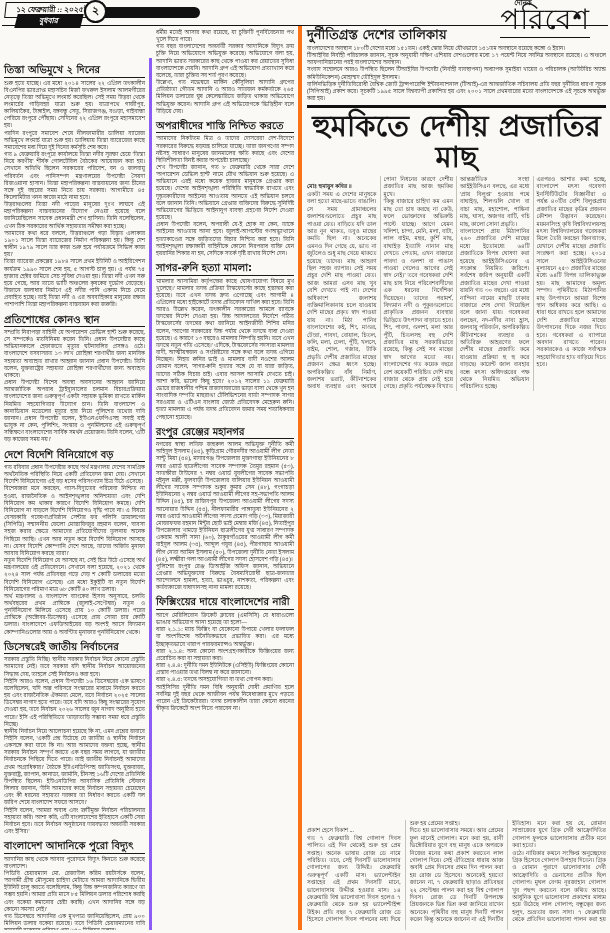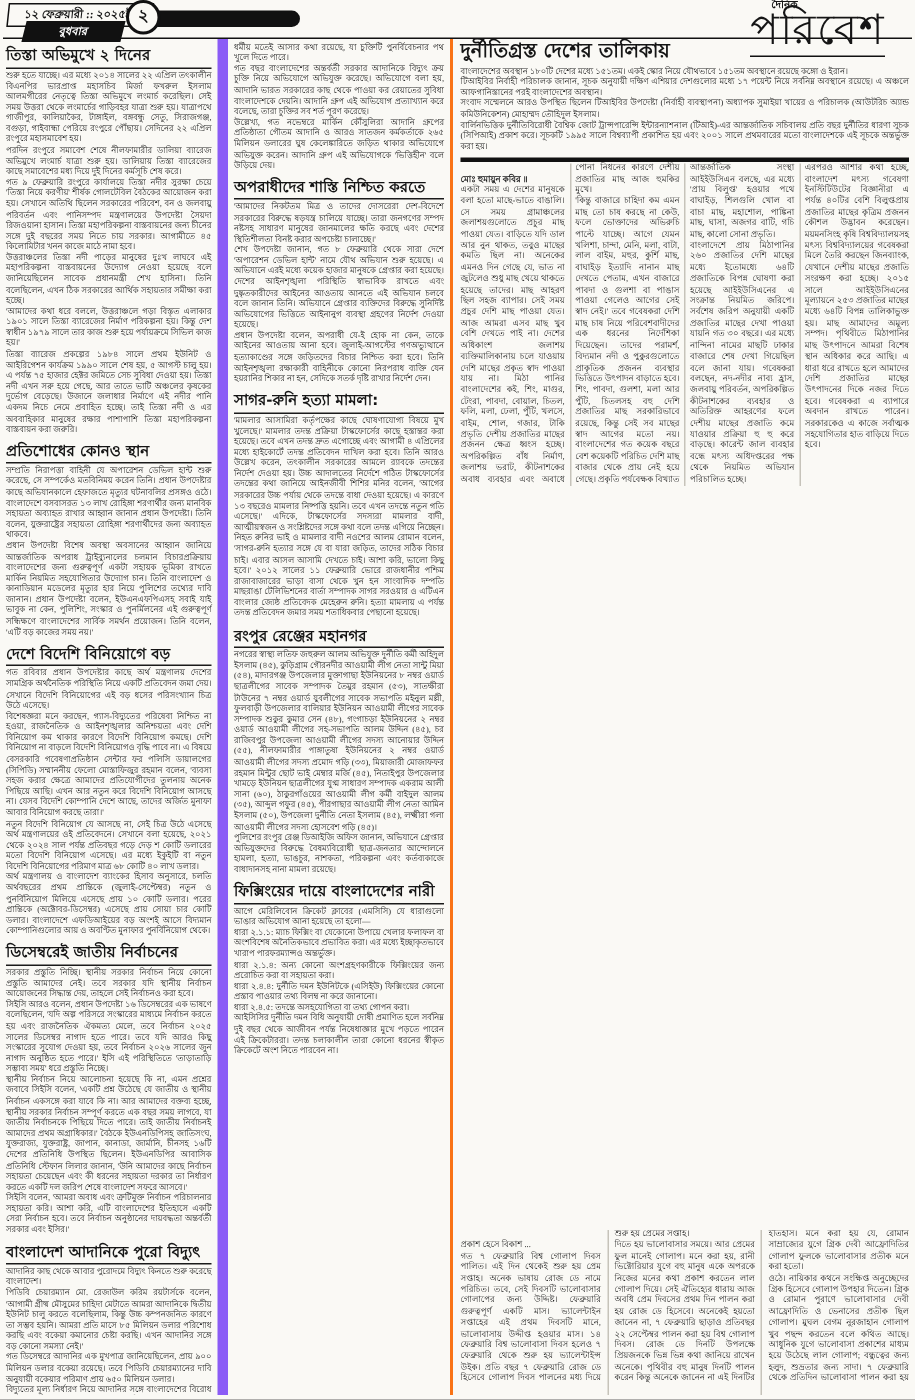--- a/index.html
+++ b/index.html
@@ -16,22 +16,22 @@
         align-items:center;justify-content:center;z-index:2;font-family:"DejaVu Sans",sans-serif;}
   .hdr-bar{position:absolute;left:102px;top:7px;width:98px;height:11px;background:#111;border-radius:0 7px 7px 0;}
   .masthead{position:absolute;right:20px;top:0;line-height:1;}
   .masthead-prefix{display:block;font-size:7px;font-weight:bold;margin:0 0 -1px 14px;}
   .masthead-title{font-size:28px;font-weight:400;letter-spacing:1px;font-family:"DejaVu Sans",sans-serif;
         border-bottom:1px solid #111;padding-bottom:1px;}
   .hdr-rule{border:0;border-top:1.5px solid #111;margin:0 2px;}
   
   main{display:flex;height:904px;padding:0 2px;box-sizing:border-box;}
   .ncol{overflow:hidden;box-sizing:border-box;}
-  .col1{width:150px;border-right:7px solid #8b5cf6;padding:1px 4px 0 2px;}
-  .col2{width:150px;border-right:2px solid #f97316;padding:1px 4px 0 4px;}
+  .col1{width:150px;border-right:3px solid #8b5cf6;padding:1px 4px 0 2px;margin-top:32px;}
+  .col2{width:150px;border-right:4px solid #f97316;padding:1px 4px 0 4px;}
   .rightsec{flex:1;padding:1px 2px 0 5px;display:flex;flex-direction:column;justify-content:center;}
   
   .art h2{font-size:10px;line-height:1.15;border-bottom:1px solid #1a1a1a;margin:5px 0 2px;
         padding-bottom:1px;font-family:"DejaVu Sans","Liberation Sans",sans-serif;font-weight:bold;}
   .bodytext{font-size:5.6px;line-height:1.28;text-align:justify;white-space:pre-line;margin:0;color:#1d1d1d;}
   .cont{margin-top:2px;}
   
   .corr h2{font-size:13px;margin:1px 0 2px;border-bottom:0;padding-bottom:0;
         font-family:"DejaVu Sans",sans-serif;}
   .thick-rule{height:3px;background:#111;margin:3px 0 1px;}
@@ -139,20 +139,21 @@
         <h2>দুর্নীতিগ্রস্ত দেশের তালিকায়</h2>
         <p class="bodytext">বাংলাদেশের অবস্থান ১৮০টি দেশের মধ্যে ১৫১তম। একই স্কোর নিয়ে যৌথভাবে ১৫১তম অবস্থানে রয়েছে কঙ্গো ও ইরান।
 টিআইবির নির্বাহী পরিচালক জানান, সূচক অনুযায়ী দক্ষিণ এশিয়ার দেশগুলোর মধ্যে ১৭ পয়েন্ট নিয়ে সর্বনিম্ন অবস্থানে রয়েছে। এ অঞ্চলে আফগানিস্তানের পরই বাংলাদেশের অবস্থান।
 সংবাদ সম্মেলনে আরও উপস্থিত ছিলেন টিআইবির উপদেষ্টা (নির্বাহী ব্যবস্থাপনা) অধ্যাপক সুমাইয়া খায়ের ও পরিচালক (আউটরিচ অ্যান্ড কমিউনিকেশন) মোহাম্মদ তৌহিদুল ইসলাম।
 বার্লিনভিত্তিক দুর্নীতিবিরোধী বৈশ্বিক জোট ট্রান্সপারেন্সি ইন্টারন্যাশনাল (টিআই)-এর আন্তর্জাতিক সচিবালয় প্রতি বছর দুর্নীতির ধারণা সূচক (সিপিআই) প্রকাশ করে। সূচকটি ১৯৯৫ সালে বিশ্বব্যাপী প্রকাশিত হয় এবং ২০০১ সালে প্রথমবারের মতো বাংলাদেশকে এই সূচকে অন্তর্ভুক্ত করা হয়।</p>
       </article>
 
       <div class="thick-rule"></div>
 
       <article>
+        <h1 class="fish-head">হুমকিতে দেশীয় প্রজাতির মাছ</h1>
         <div class="fish-body">
           <span class="byline">মোঃ হুমায়ুন কবির ॥</span>
           <span>একটা সময় এ দেশের মানুষকে বলা হতো মাছে-ভাতে বাঙালি। সে সময় গ্রামাঞ্চলের জলাশয়গুলোতে প্রচুর মাছ পাওয়া যেত। বাড়িতে যদি ডাল আর নুন থাকত, তবুও মাছের কমতি ছিল না। অনেকের এমনও দিন গেছে যে, ভাত না জুটলেও শুধু মাছ খেয়ে থাকতে হয়েছে তাদের। মাছ আহরণ ছিল সহজ ব্যাপার। সেই সময় প্রচুর দেশি মাছ পাওয়া যেত। আজ আমরা এসব মাছ খুব বেশি দেখতে পাই না। দেশের অধিকাংশ জলাশয় ব্যক্তিমালিকানায় চলে যাওয়ায় দেশি মাছের প্রকৃত স্বাদ পাওয়া যায় না। মিঠা পানির বাংলাদেশের কই, শিং, মাগুর, টেংরা, পাবদা, বোয়াল, চিতল, ফলি, মলা, ঢেলা, পুঁটি, খলসে, বাইম, শোল, গজার, টাকি প্রভৃতি দেশীয় প্রজাতির মাছের প্রজনন ক্ষেত্র ধ্বংস হচ্ছে। অপরিকল্পিত বাঁধ নির্মাণ, জলাশয় ভরাট, কীটনাশকের অবাধ ব্যবহার এবং অবাধে পোনা নিধনের কারণে দেশীয় প্রজাতির মাছ আজ হুমকির মুখে।
 'কিন্তু বাজারে চাহিদা কম এমন মাছ তো চাষ করছে না কেউ, ফলে ভোক্তাদের অভিরুচি পাল্টে যাচ্ছে। আগে যেমন খলিশা, চান্দা, মেনি, মলা, বাটা, লাল বাইম, মহুর, কুর্শি মাছ, বাঘাইড় ইত্যাদি নানান মাছ দেখতে পেতাম, এখন বাজারে পাবদা ও গুলশা বা পাঙাস পাওয়া গেলেও আগের সেই স্বাদ নেই।' তবে গবেষকরা দেশি মাছ চাষ নিয়ে পরিবেশবাদীদের এক ধরনের নির্দেশিকা দিয়েছেন। তাদের পরামর্শ, বিদ্যমান নদী ও পুকুরগুলোতে প্রাকৃতিক প্রজনন ব্যবস্থার ভিত্তিতে উৎপাদন বাড়াতে হবে। শিং, পাবদা, গুলশা, মলা আর পুঁটি, চিতলসহ বহু দেশি প্রজাতির মাছ সরকারিভাবে রয়েছে, কিন্তু সেই সব মাছের স্বাদ আগের মতো নয়। বাংলাদেশের গত কয়েক বছরে বেশ কয়েকটি পরিচিত দেশি মাছ বাজার থেকে প্রায় নেই হয়ে গেছে। প্রকৃতি পর্যবেক্ষক বিখ্যাত আন্তর্জাতিক সংস্থা আইইউসিএন বলছে, এর মধ্যে 'প্রায় বিলুপ্ত' হওয়ার পথে বাঘাইড়, শিলগুলি খোল বা বাচা মাছ, মহাশোল, পাঙ্কিনা মাছ, ঘাসা, অজগর বাটি, গচি মাছ, কালো সোনা প্রভৃতি।
 বাংলাদেশে প্রায় মিঠাপানির ২৬০ প্রজাতির দেশি মাছের মধ্যে ইতোমধ্যে ৬৪টি প্রজাতিকে বিপন্ন ঘোষণা করা হয়েছে আইইউসিএনের এ সংক্রান্ত নিয়মিত জরিপে। সর্বশেষ জরিপ অনুযায়ী একটি প্রজাতির মাছের দেখা পাওয়া যায়নি গত ৩০ বছরে। এর মধ্যে নান্দিনা নামের মাছটি ঢাকার বাজারে শেষ দেখা গিয়েছিল বলে জানা যায়। গবেষকরা বলছেন, নদ-নদীর নাব্য হ্রাস, জলবায়ু পরিবর্তন, অপরিকল্পিত কীটনাশকের ব্যবহার ও অতিরিক্ত আহরণের ফলে দেশীয় মাছের প্রজাতি কমে যাওয়ার প্রক্রিয়া হু হু করে বাড়ছে। কারেন্ট জাল ব্যবহার বন্ধে মৎস্য অধিদপ্তরের পক্ষ থেকে নিয়মিত অভিযান পরিচালিত হচ্ছে।
 এরপরও আশার কথা হচ্ছে, বাংলাদেশ মৎস্য গবেষণা ইনস্টিটিউটের বিজ্ঞানীরা এ পর্যন্ত ৪০টির বেশি বিলুপ্তপ্রায় প্রজাতির মাছের কৃত্রিম প্রজনন কৌশল উদ্ভাবন করেছেন। ময়মনসিংহ কৃষি বিশ্ববিদ্যালয়সহ মৎস্য বিশ্ববিদ্যালয়ের গবেষকরা মিলে তৈরি করছেন জিনব্যাংক, যেখানে দেশীয় মাছের প্রজাতি সংরক্ষণ করা হচ্ছে। ২০১৫ সালে আইইউসিএনের মূল্যায়নে ২৫৩ প্রজাতির মাছের মধ্যে ৬৪টি বিপন্ন তালিকাভুক্ত হয়। মাছ আমাদের অমূল্য সম্পদ। পৃথিবীতে মিঠাপানির মাছ উৎপাদনে আমরা বিশেষ স্থান অধিকার করে আছি। এ ধারা ধরে রাখতে হলে আমাদের দেশি প্রজাতির মাছের উৎপাদনের দিকে নজর দিতে হবে। গবেষকরা এ ব্যাপারে অবদান রাখতে পারেন। সরকারকেও এ কাজে সর্বাত্মক সহযোগিতার হাত বাড়িয়ে দিতে হবে।</span>
         </div>
       </article>
 
       <article class="rose-wrap">

